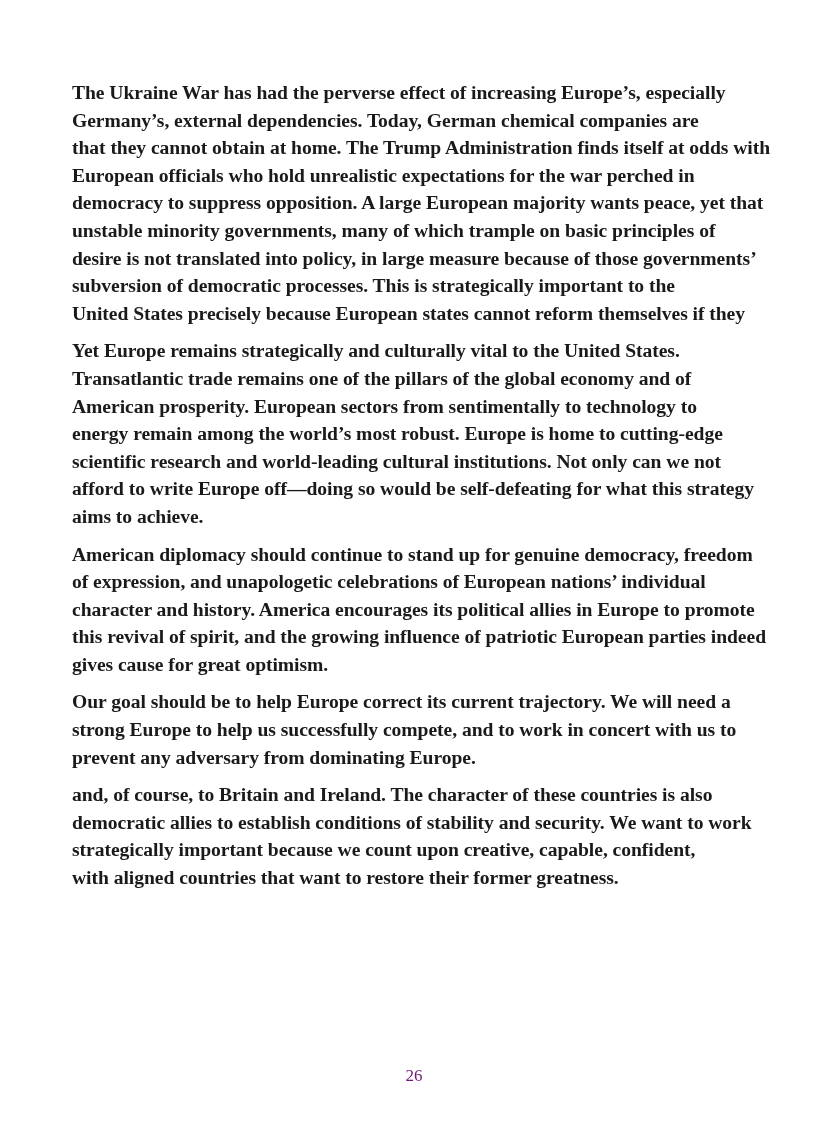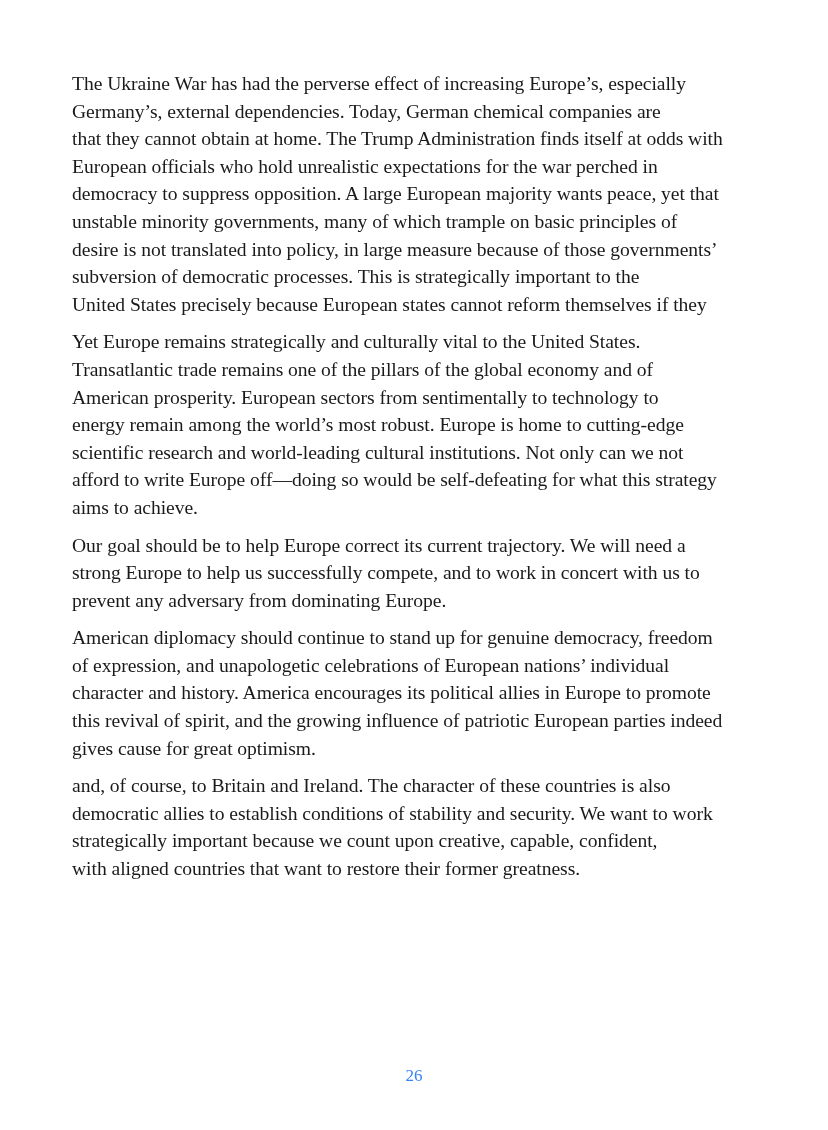--- a/index.html
+++ b/index.html
@@ -11,42 +11,43 @@
       width: 828px;
       height: 1130px;
       position: relative;
       overflow: hidden;
       font-family: "Liberation Serif", "DejaVu Serif", serif;
       color: #1a1a1a;
     }
     .page {
       position: absolute;
       left: 72px;
-      top: 70px;
+      top: 79px;
       width: 700px;
+      font-weight: bold;
     }
     .para {
       margin: 0 0 10px 0;
     }
     .line {
       display: block;
       font-size: 19.6px;
       line-height: 27.6px;
       white-space: nowrap;
       letter-spacing: -0.05px;
     }
     .page-number {
       position: absolute;
       left: 0;
       width: 828px;
       top: 1065px;
       text-align: center;
       font-size: 17px;
       line-height: 22px;
-      color: #3b82f6;
+      color: #701a75;
     }
   </style>
 </head>
 <body>
 
 <div class="page">
 
   <p class="para">
     <span class="line">The Ukraine War has had the perverse effect of increasing Europe’s, especially</span>
     <span class="line">Germany’s, external dependencies. Today, German chemical companies are</span>
@@ -63,31 +64,31 @@
     <span class="line">Yet Europe remains strategically and culturally vital to the United States.</span>
     <span class="line">Transatlantic trade remains one of the pillars of the global economy and of</span>
     <span class="line">American prosperity. European sectors from sentimentally to technology to</span>
     <span class="line">energy remain among the world’s most robust. Europe is home to cutting-edge</span>
     <span class="line">scientific research and world-leading cultural institutions. Not only can we not</span>
     <span class="line">afford to write Europe off—doing so would be self-defeating for what this strategy</span>
     <span class="line">aims to achieve.</span>
   </p>
 
   <p class="para">
-    <span class="line">Our goal should be to help Europe correct its current trajectory. We will need a</span>
-    <span class="line">strong Europe to help us successfully compete, and to work in concert with us to</span>
-    <span class="line">prevent any adversary from dominating Europe.</span>
-  </p>
-
-  <p class="para">
     <span class="line">American diplomacy should continue to stand up for genuine democracy, freedom</span>
     <span class="line">of expression, and unapologetic celebrations of European nations’ individual</span>
     <span class="line">character and history. America encourages its political allies in Europe to promote</span>
     <span class="line">this revival of spirit, and the growing influence of patriotic European parties indeed</span>
     <span class="line">gives cause for great optimism.</span>
+  </p>
+
+  <p class="para">
+    <span class="line">Our goal should be to help Europe correct its current trajectory. We will need a</span>
+    <span class="line">strong Europe to help us successfully compete, and to work in concert with us to</span>
+    <span class="line">prevent any adversary from dominating Europe.</span>
   </p>
 
   <p class="para">
     <span class="line">and, of course, to Britain and Ireland. The character of these countries is also</span>
     <span class="line">democratic allies to establish conditions of stability and security. We want to work</span>
     <span class="line">strategically important because we count upon creative, capable, confident,</span>
     <span class="line">with aligned countries that want to restore their former greatness.</span>
   </p>
 
 </div>

